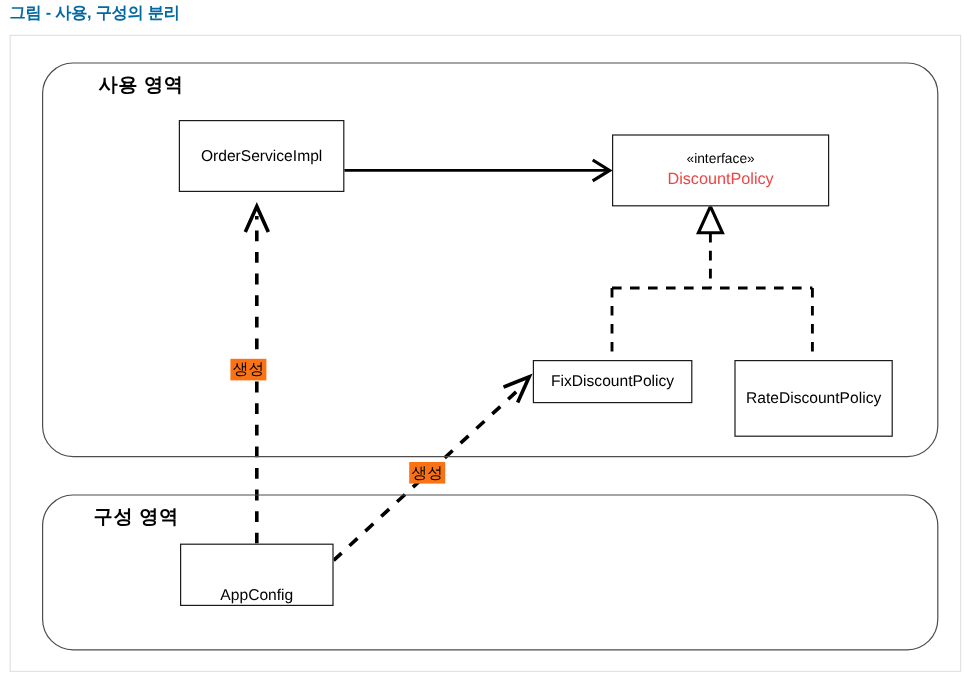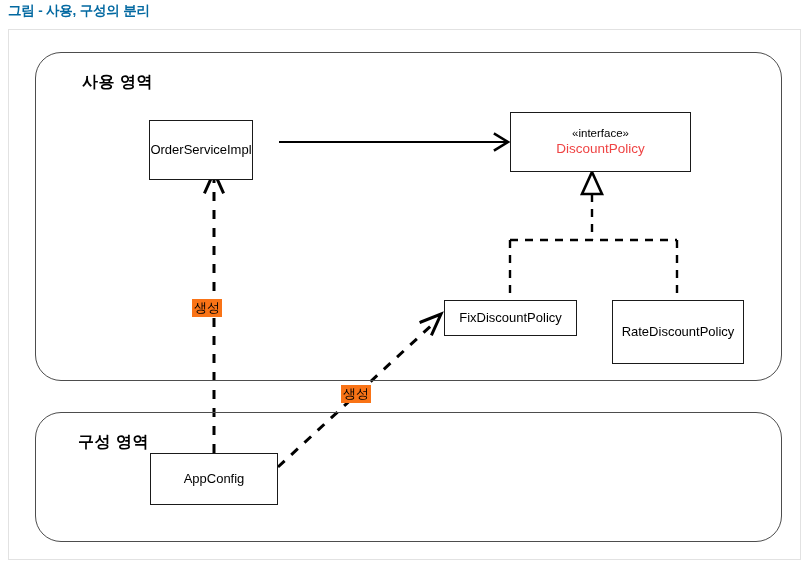--- a/index.html
+++ b/index.html
@@ -60,21 +60,20 @@
     width: 747px;
     height: 130px;
   }
   .region-label {
     position: absolute;
     font-size: 16px;
     font-weight: bold;
     color: #000000;
     letter-spacing: 0.5px;
     white-space: nowrap;
-    margin-top: 11px;
   }
   #region-usage-label {
     left: 82px;
     top: 61px;
   }
   #region-config-label {
     left: 78px;
     top: 421px;
   }
   .uml-box {
@@ -86,22 +85,22 @@
     flex-direction: column;
     align-items: center;
     justify-content: center;
     color: #000000;
     font-size: 13px;
     line-height: 1.25;
     text-align: center;
   }
   #box-orderserviceimpl {
     left: 149px;
-    top: 120px;
-    width: 104px;
+    top: 100px;
+    width: 138px;
     height: 60px;
   }
   #box-discountpolicy {
     left: 510px;
     top: 112px;
     width: 181px;
     height: 60px;
   }
   #box-fixdiscountpolicy {
     left: 444px;
@@ -113,20 +112,21 @@
     left: 612px;
     top: 300px;
     width: 132px;
     height: 64px;
   }
   #box-appconfig {
     left: 150px;
     top: 453px;
     width: 128px;
     height: 52px;
+    justify-content: flex-end;
   }
   .stereotype {
     font-size: 11.5px;
     font-weight: normal;
     color: #000000;
   }
   .iface-name {
     font-size: 13.5px;
     font-weight: normal;
     color: #ef4444;

